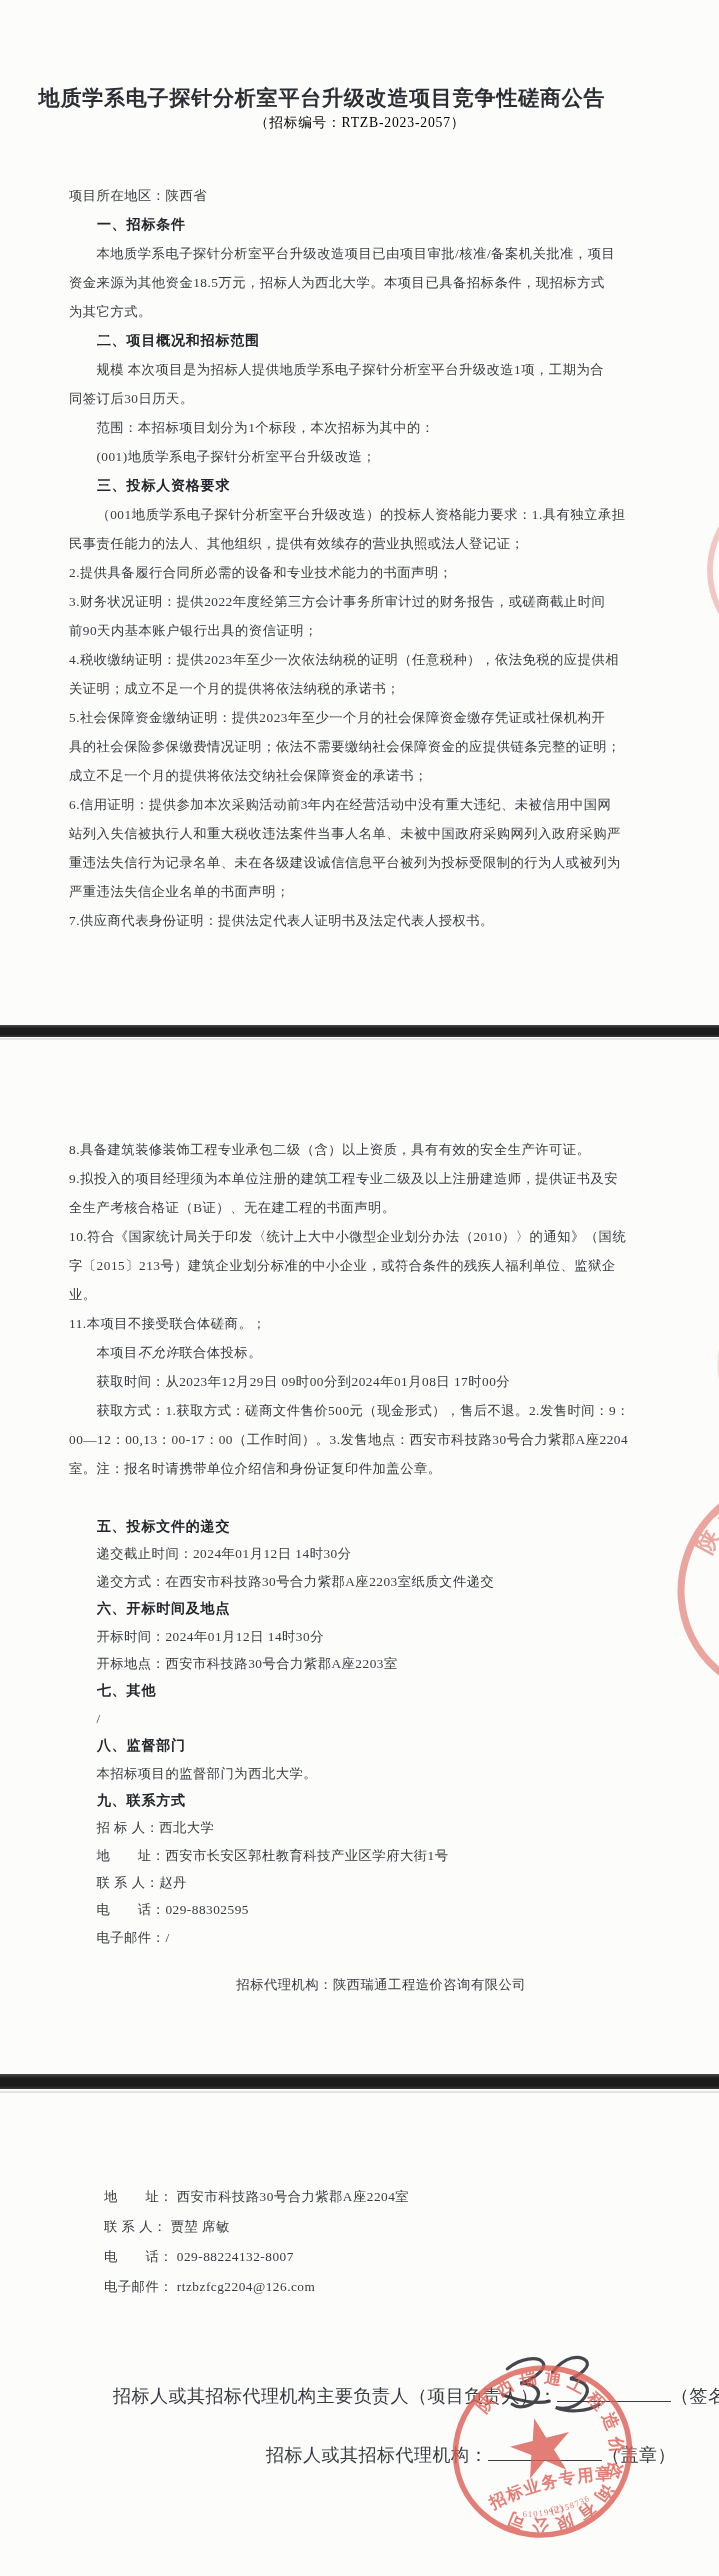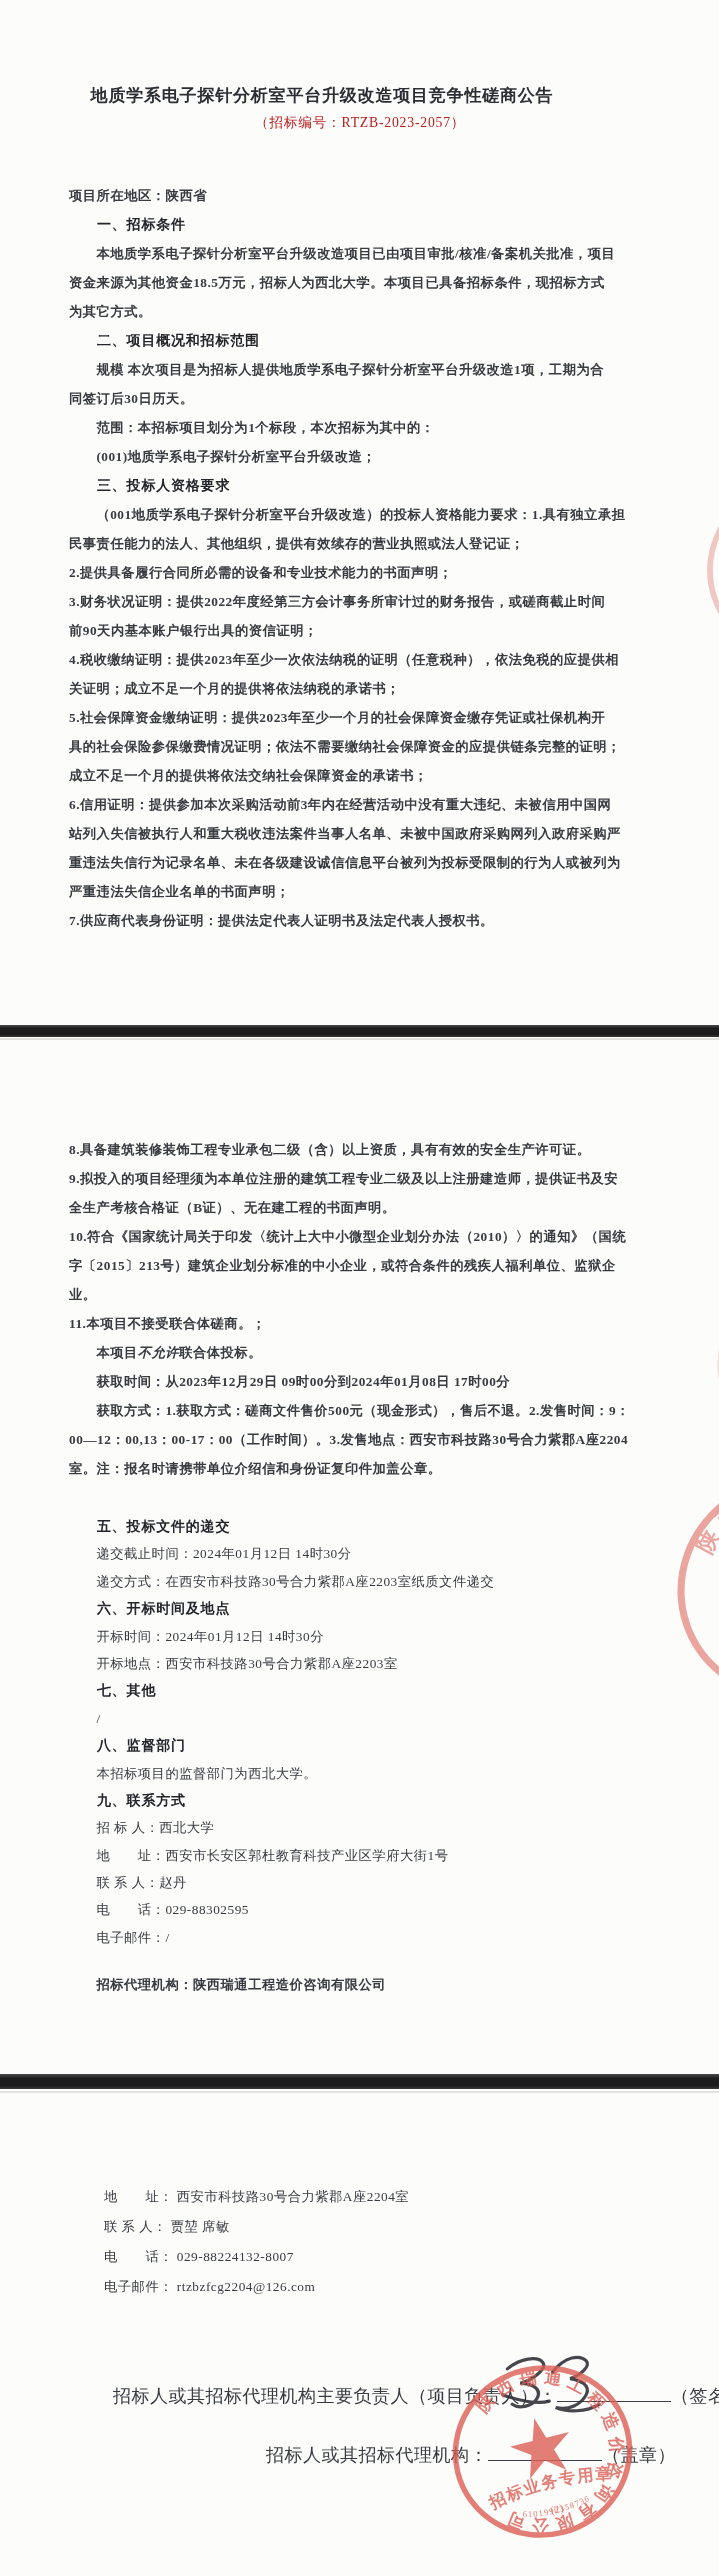--- a/index.html
+++ b/index.html
@@ -5,29 +5,29 @@
   html,body{margin:0;padding:0;}
   body{
     width:720px;height:2576px;position:relative;overflow:hidden;
     background:#fcfcfb;
     font-family:"Liberation Serif","DejaVu Serif",serif;
     color:#33363b;
   }
   .scan-page{position:absolute;left:0;top:0;width:720px;height:2576px;overflow:hidden;}
   .doc-title{
     position:absolute;left:0;top:84px;width:644px;text-align:center;
-    font-size:17px;font-weight:700;letter-spacing:0.8px;color:#2b2e33;white-space:nowrap;
+    font-size:21px;font-weight:700;letter-spacing:0.8px;color:#2b2e33;white-space:nowrap;
   }
   .doc-subtitle{
     position:absolute;left:0;top:114px;width:720px;text-align:center;
-    font-size:13.7px;color:#b91c1c;white-space:nowrap;letter-spacing:0.8px;
+    font-size:13.7px;color:#000000;white-space:nowrap;letter-spacing:0.8px;
   }
   .flow{position:absolute;left:69px;width:597px;}
   .ln{white-space:nowrap;font-size:13.3px;letter-spacing:0.5px;color:#383b40;}
-  .lh36 .ln{line-height:29px;height:29px;font-weight:bold;}
+  .lh36 .ln{line-height:29px;height:29px;}
   .lh34 .ln{line-height:27.4px;height:27.4px;}
   .lh37 .ln{line-height:30px;height:30px;}
   .ln.indent{padding-left:27.4px;}
   .ln.heading{font-weight:700;font-size:14px;color:#24262b;letter-spacing:0.8px;margin-left:28px;}
   .ln .it{font-style:italic;}
   .sepbar{position:absolute;left:0;width:720px;
     background:linear-gradient(#4a4a4a 0%,#1d1d1d 28%,#1c1c1c 78%,#3a3a3a 100%);}
   .sepbar-shadow{position:absolute;left:0;width:720px;height:2.4px;background:#e2e2e0;}
   .signline{position:absolute;white-space:nowrap;font-size:18px;letter-spacing:0.5px;color:#383b40;}
   .signline .blank{display:inline-block;width:114px;border-bottom:1.3px solid #3a3d42;height:11.3px;vertical-align:baseline;}
@@ -164,21 +164,21 @@
       <div class="ln indent">/</div>
       <div class="ln heading">八、监督部门</div>
       <div class="ln indent">本招标项目的监督部门为西北大学。</div>
       <div class="ln heading">九、联系方式</div>
       <div class="ln indent">招 标 人：西北大学</div>
       <div class="ln indent">地　　址：西安市长安区郭杜教育科技产业区学府大街1号</div>
       <div class="ln indent">联 系 人：赵丹</div>
       <div class="ln indent">电　　话：029-88302595</div>
       <div class="ln indent">电子邮件：/</div>
     </div>
-  <div class="flow lh36" style="top:1970px;">
+  <div class="flow lh36" style="top:1970px;text-align:center;">
       <div class="ln indent">招标代理机构：陕西瑞通工程造价咨询有限公司</div>
     </div>
 
   <div class="sepbar" style="top:2074px;height:14.5px;"></div>
   <div class="sepbar-shadow" style="top:2091px;"></div>
 
   <div class="flow lh37" style="top:2182px;left:104px;">
       <div class="ln body">地　　址： 西安市科技路30号合力紫郡A座2204室</div>
       <div class="ln body">联 系 人： 贾堃 席敏</div>
       <div class="ln body">电　　话： 029-88224132-8007</div>

